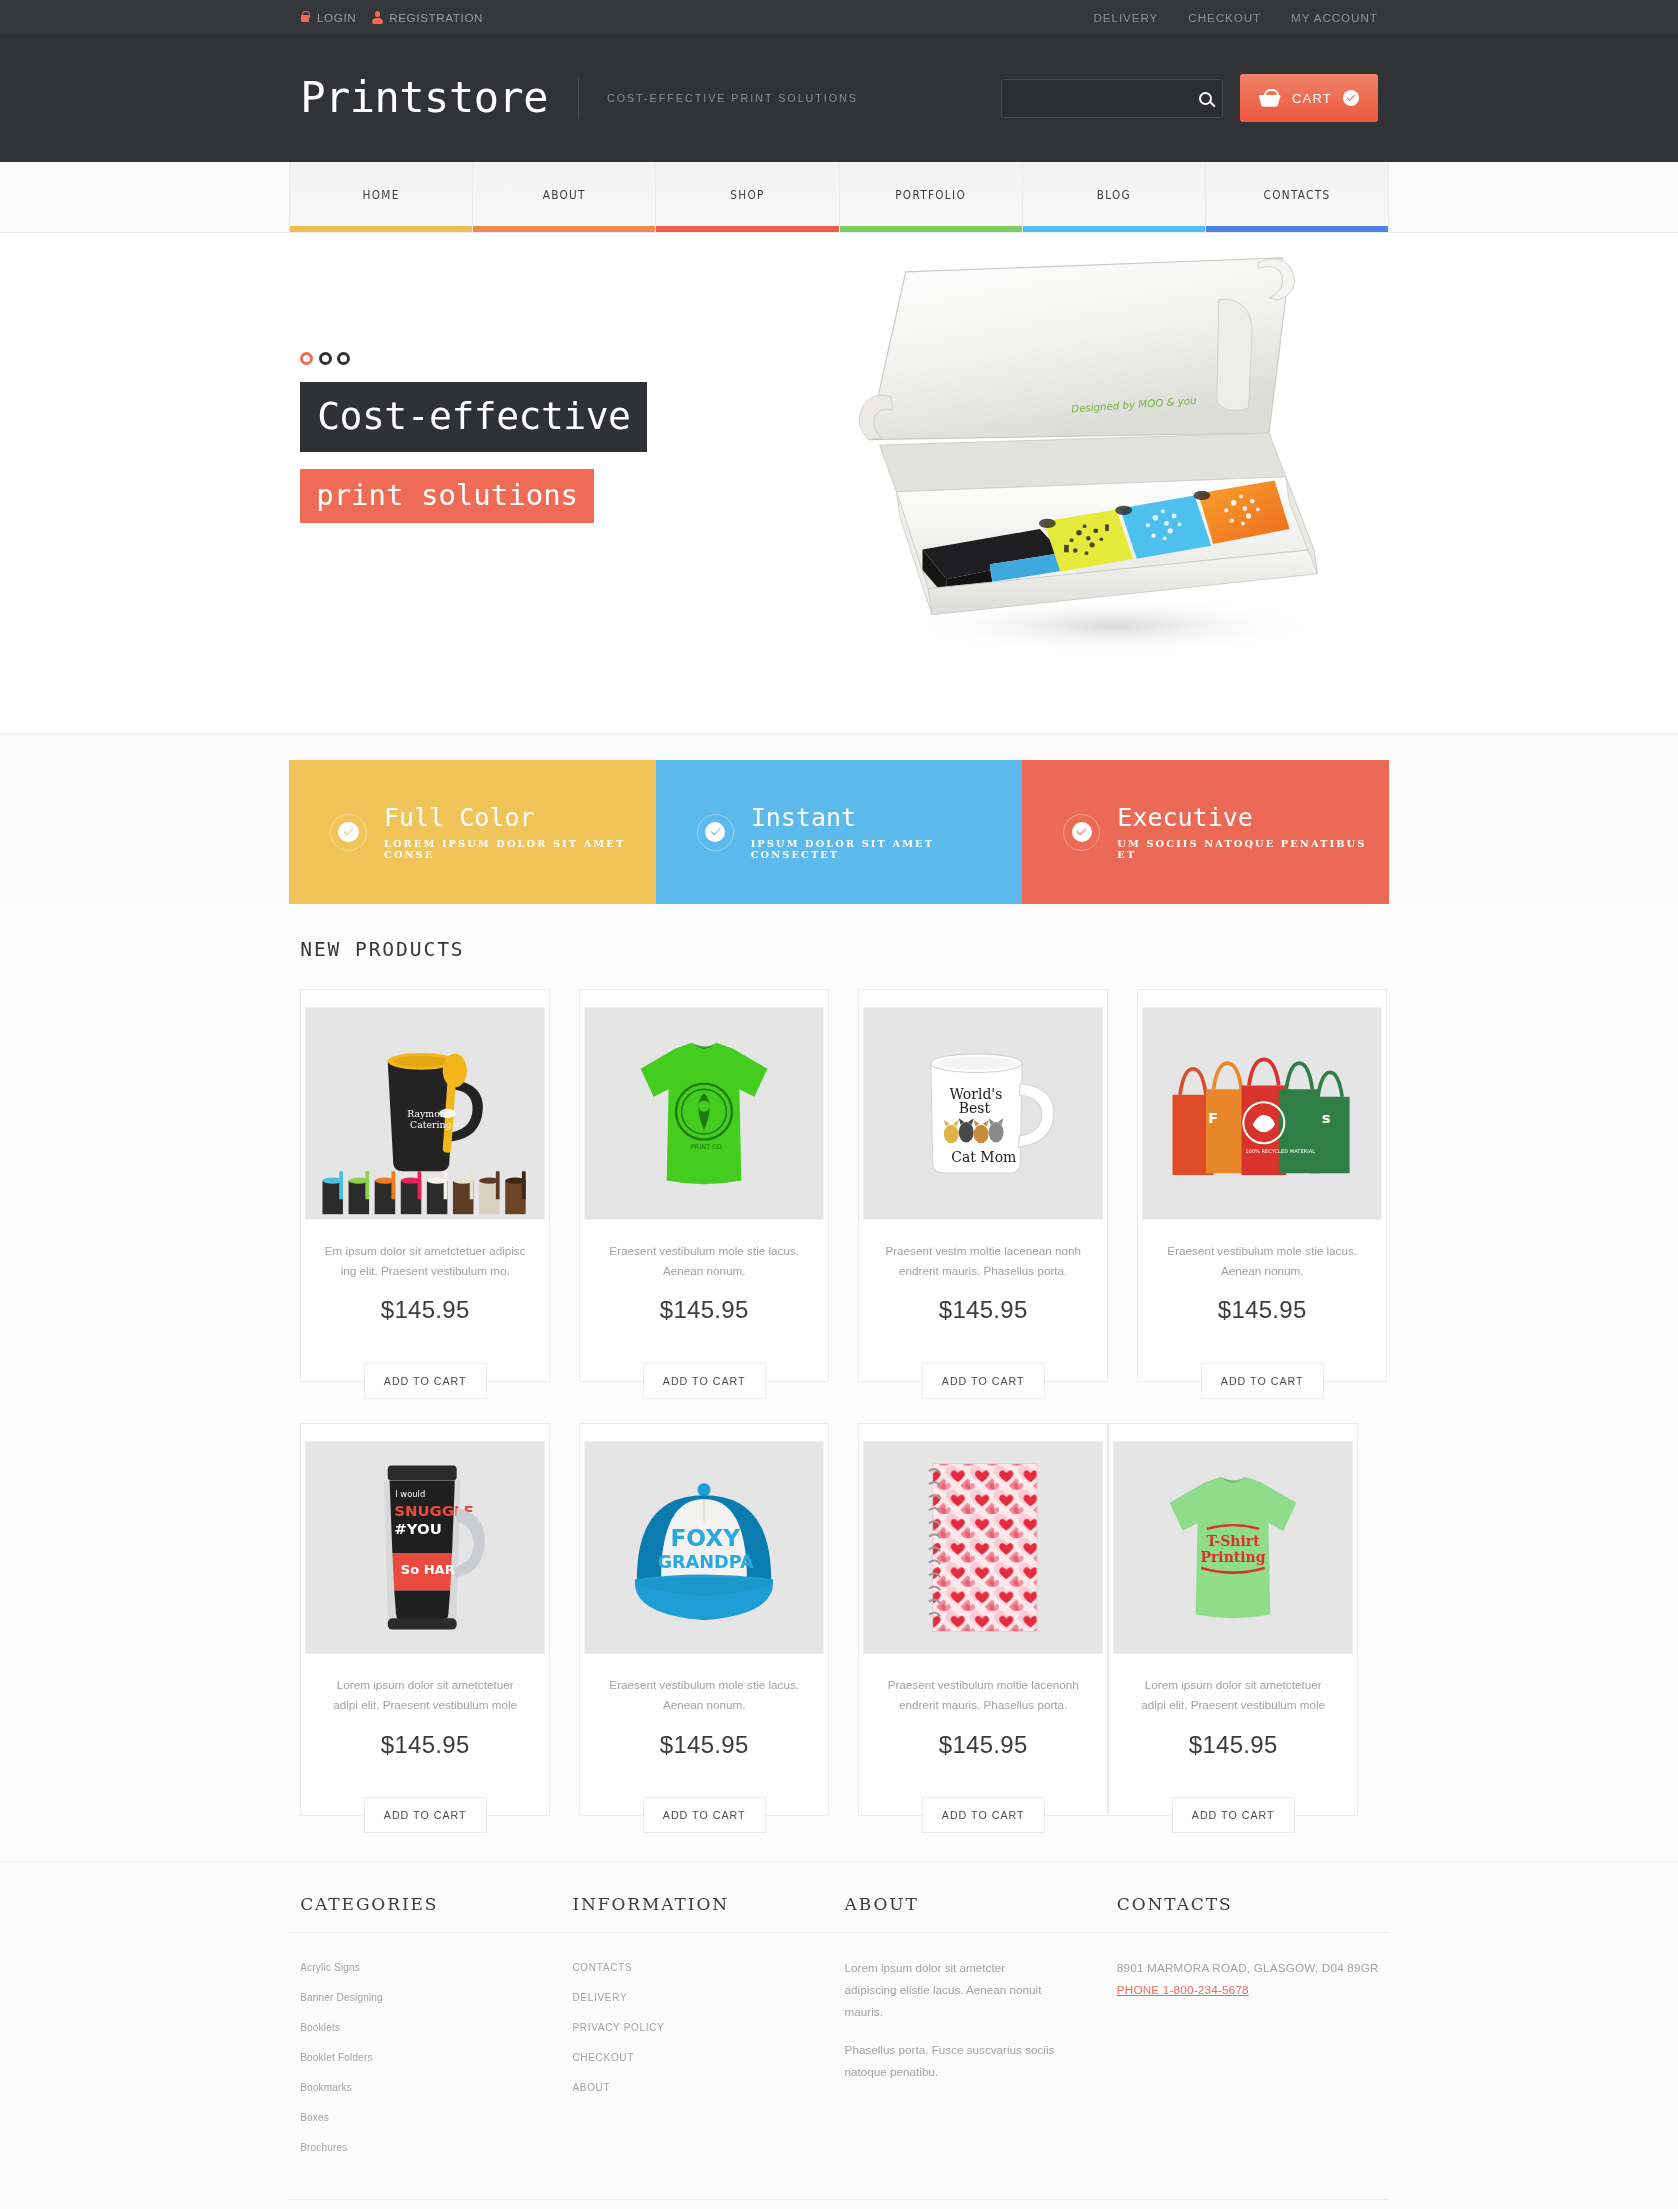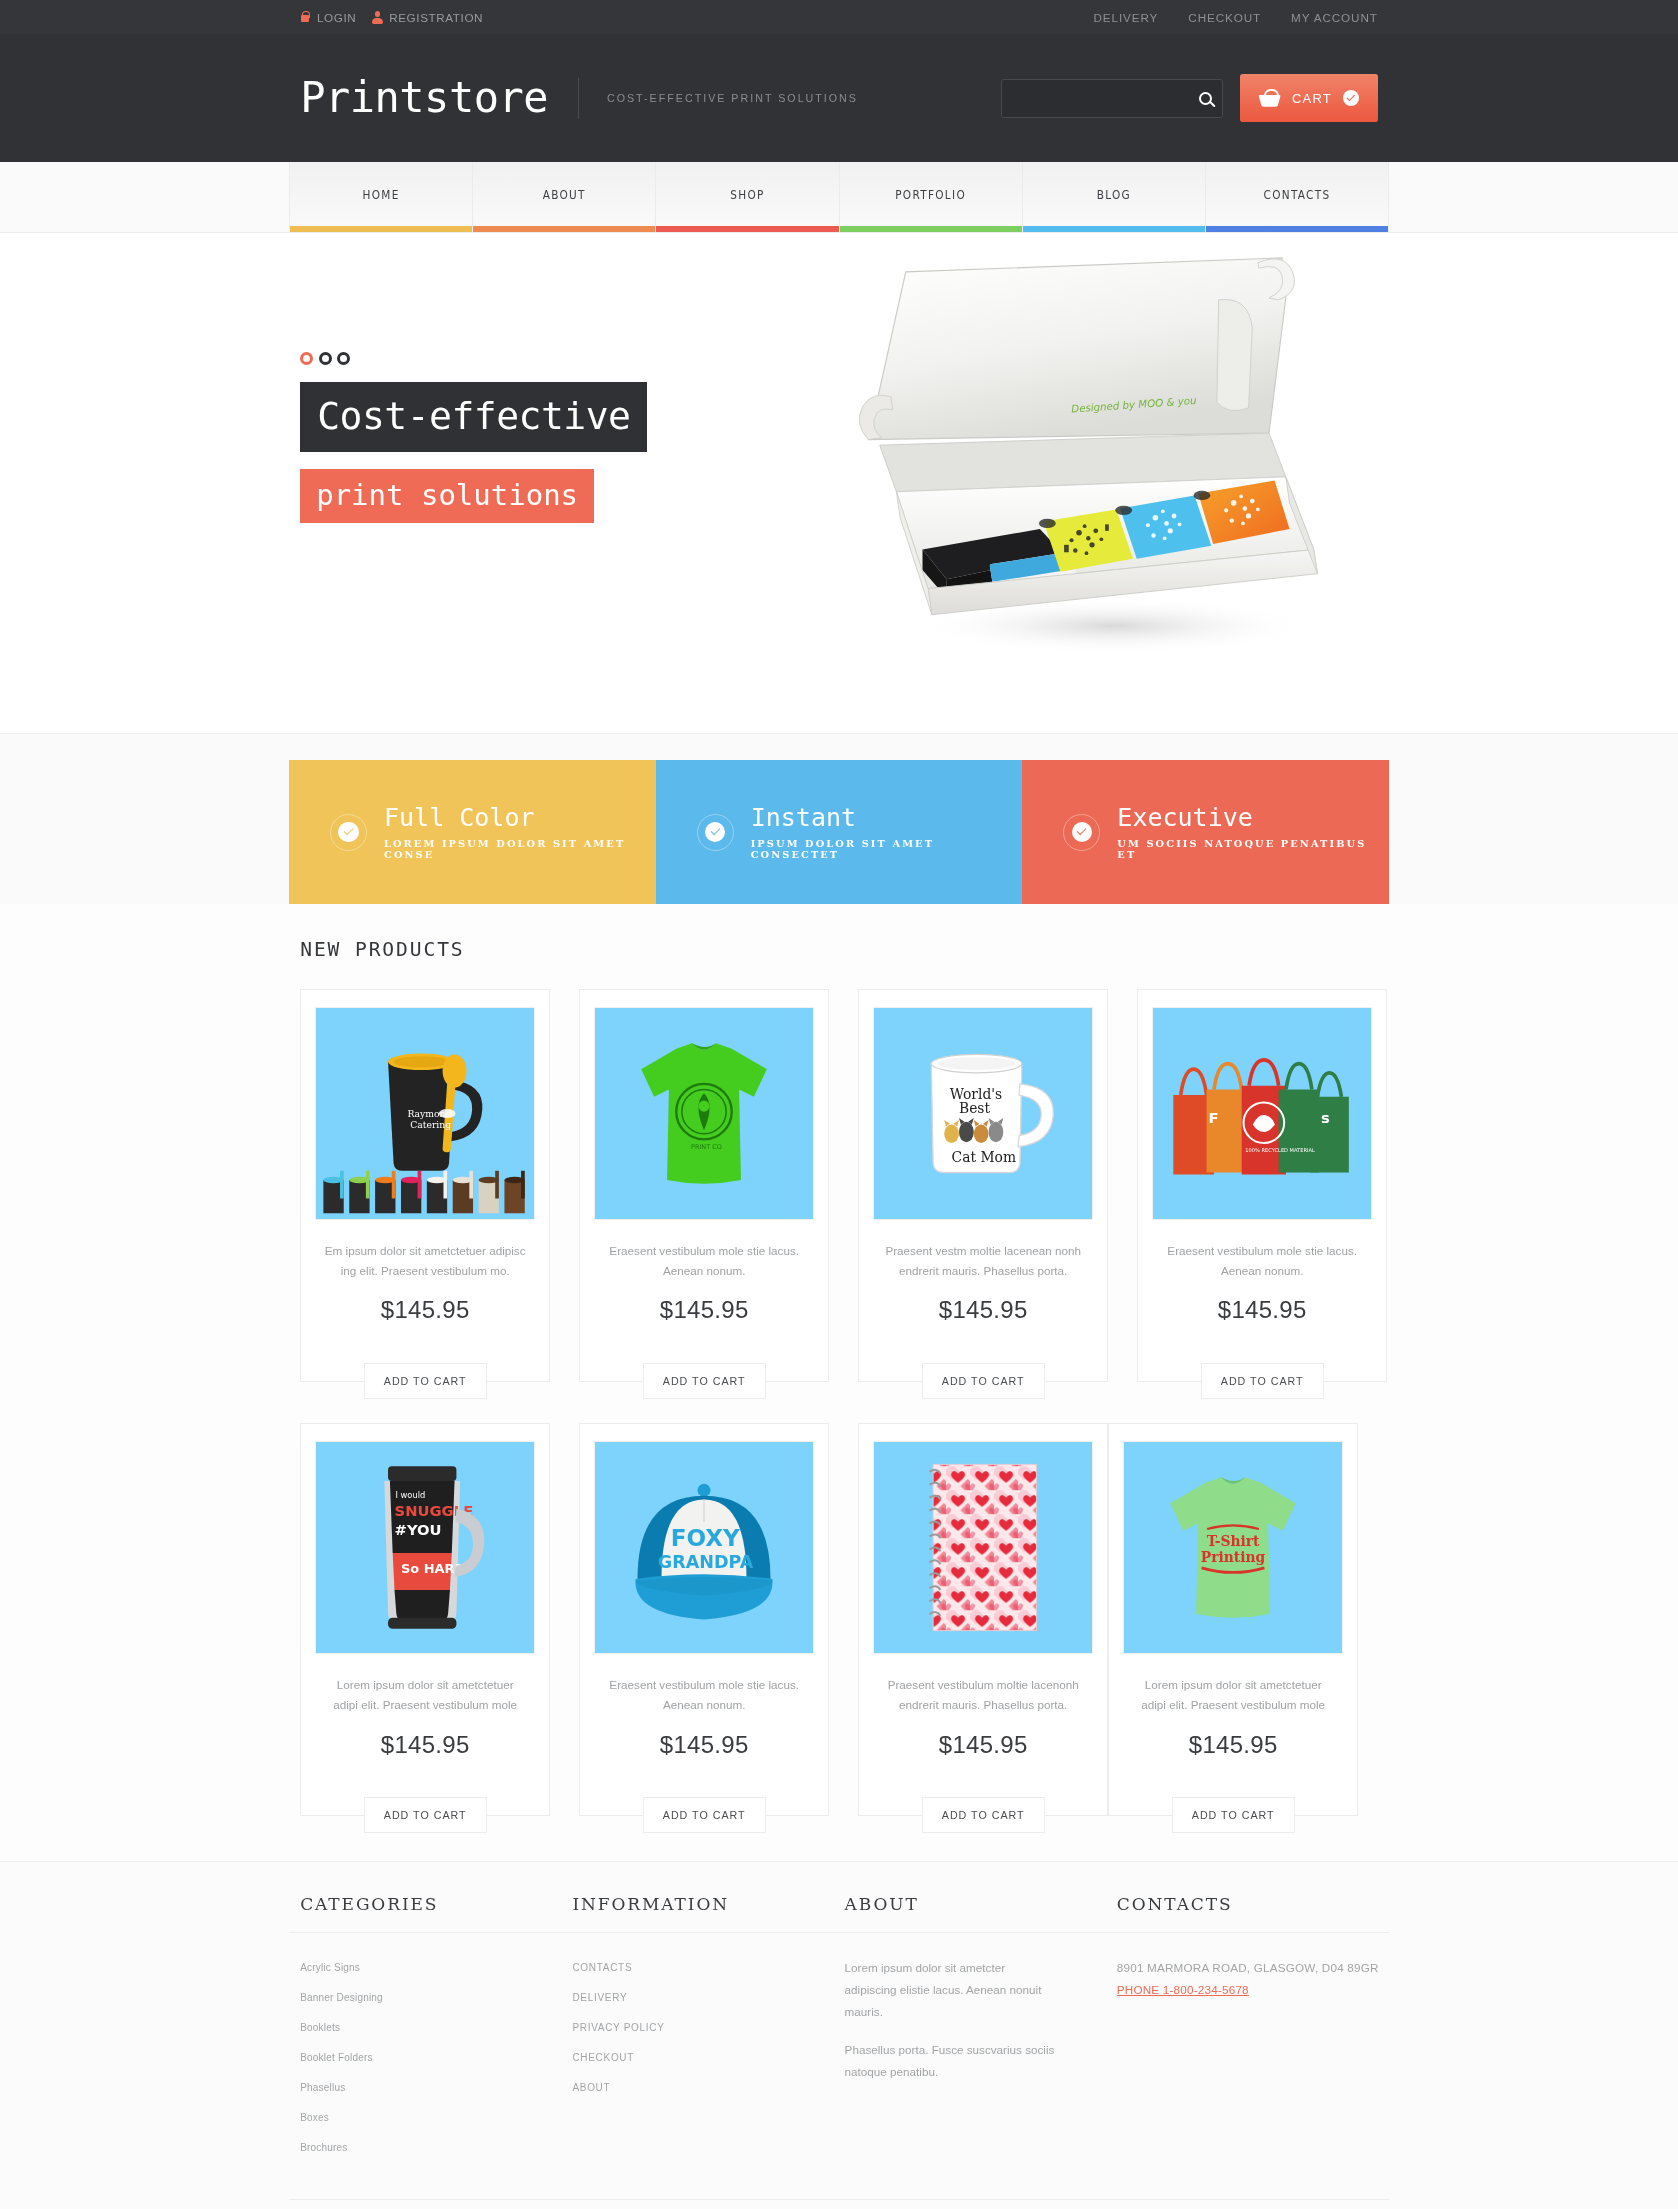--- a/index.html
+++ b/index.html
@@ -174,21 +174,21 @@
     padding: 34px 0 28px 11.2px;
   }
   .pgrid { display:flex; flex-wrap:wrap; padding-left:11.2px; }
   .pcard {
     width:250px; margin-right:29px; margin-bottom:7.5px;
     border:0.9px solid #ececec; background:#fff;
     display:flex; flex-direction:column; align-items:center;
     padding: 17px 13px 0 13px; position:relative;
   }
   .pcard:nth-child(4n) { margin-right:0; }
-  .pthumb { width:220px; height:213px; border:0.9px solid #f0f0f0; display:flex; align-items:center; justify-content:center; background:#7dd3fc; overflow:hidden;}
+  .pthumb { width:240px; height:213px; border:0.9px solid #f0f0f0; display:flex; align-items:center; justify-content:center; background:#e5e5e5; overflow:hidden;}
   .pdesc {
     font-size:11.7px; color:#a0a2a4; line-height:1.75; text-align:center;
     padding: 20.5px 9.3px 0 9.3px; min-height:52px;
   }
   .pprice { font-size:24px; color:#3a3c3f; font-family:"Liberation Sans",sans-serif; padding: 15px 0 20.5px 0; letter-spacing:0.3px;}
   .pcart {
     width:123px; height:36px; border:0.9px solid #ececec; background:#fff;
     color:#4a4c4f; font-size:10.7px; letter-spacing:1px; cursor:pointer;
     display:flex; align-items:center; justify-content:center;
     position:relative; bottom:-17.7px; font-family:"Liberation Sans",sans-serif;
@@ -697,21 +697,21 @@
           <div class="fline"></div>
         </div>
 
       <div class="fcols" style="padding-top:24px">
         <div class="fcol">
           <ul class="flist">
             <li><a href="#">Acrylic Signs</a></li>
             <li><a href="#">Banner Designing</a></li>
             <li><a href="#">Booklets</a></li>
             <li><a href="#">Booklet Folders</a></li>
-            <li><a href="#">Phasellus</a></li>
+            <li><a href="#">Bookmarks</a></li>
             <li><a href="#">Boxes</a></li>
             <li><a href="#">Brochures</a></li>
           </ul>
         </div>
 
         <div class="fcol">
           <ul class="flist caps">
             <li><a href="#">CONTACTS</a></li>
             <li><a href="#">DELIVERY</a></li>
             <li><a href="#">PRIVACY POLICY</a></li>

